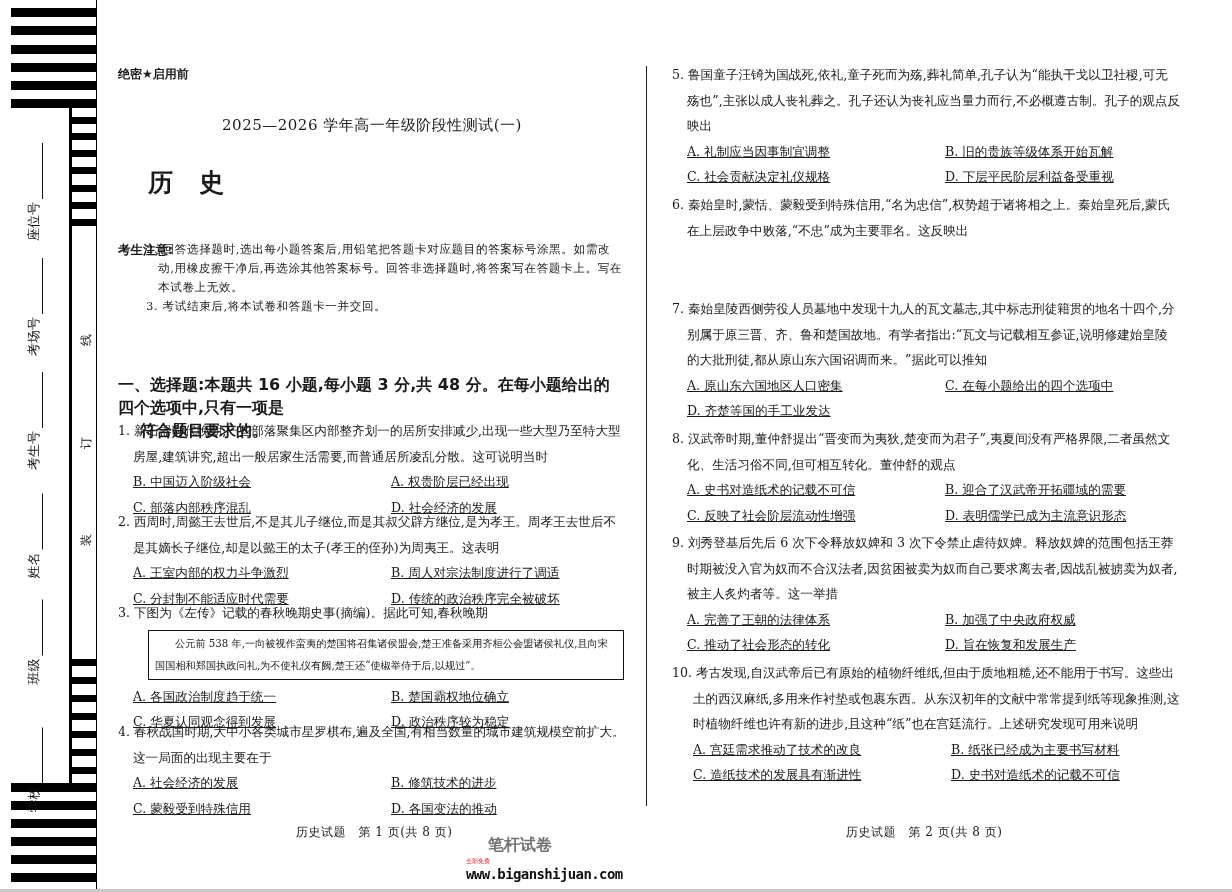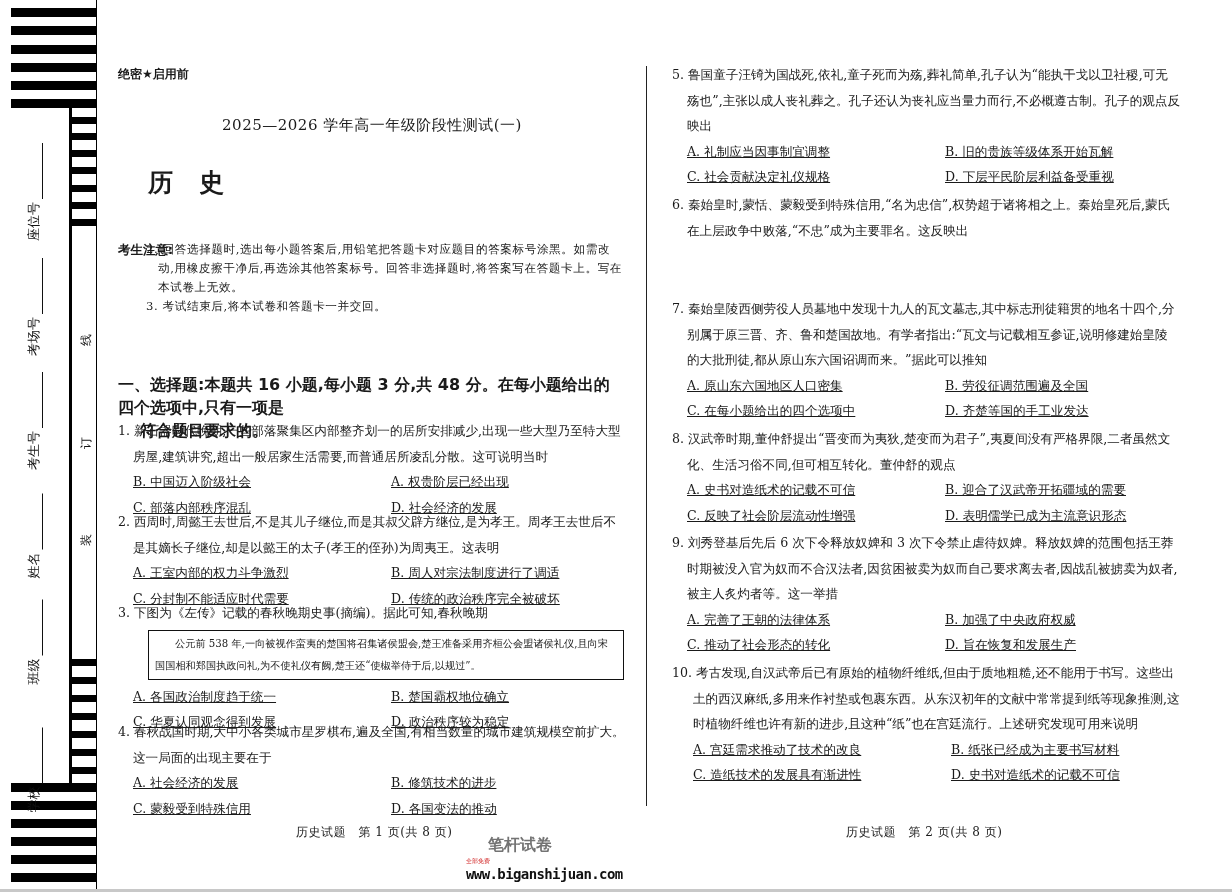--- a/index.html
+++ b/index.html
@@ -181,21 +181,20 @@
   </div>
 
   <div class="q" style="top:192px">
     <div class="stem">6. 秦始皇时,蒙恬、蒙毅受到特殊信用,“名为忠信”,权势超于诸将相之上。秦始皇死后,蒙氏在上层政争中败落,“不忠”成为主要罪名。这反映出</div>
   </div>
 
   <div class="q" style="top:296px">
     <div class="stem">7. 秦始皇陵西侧劳役人员墓地中发现十九人的瓦文墓志,其中标志刑徒籍贯的地名十四个,分别属于原三晋、齐、鲁和楚国故地。有学者指出:“瓦文与记载相互参证,说明修建始皇陵的大批刑徒,都从原山东六国诏调而来。”据此可以推知</div>
     <div class="opts">
       <div class="opt">A. 原山东六国地区人口密集</div>
-      <div class="opt">B. 劳役征调范围遍及全国</div>
       <div class="opt">C. 在每小题给出的四个选项中</div>
       <div class="opt">D. 齐楚等国的手工业发达</div>
     </div>
   </div>
 
   <div class="q" style="top:426px">
     <div class="stem">8. 汉武帝时期,董仲舒提出“晋变而为夷狄,楚变而为君子”,夷夏间没有严格界限,二者虽然文化、生活习俗不同,但可相互转化。董仲舒的观点</div>
     <div class="opts">
       <div class="opt">A. 史书对造纸术的记载不可信</div>
       <div class="opt">B. 迎合了汉武帝开拓疆域的需要</div>

